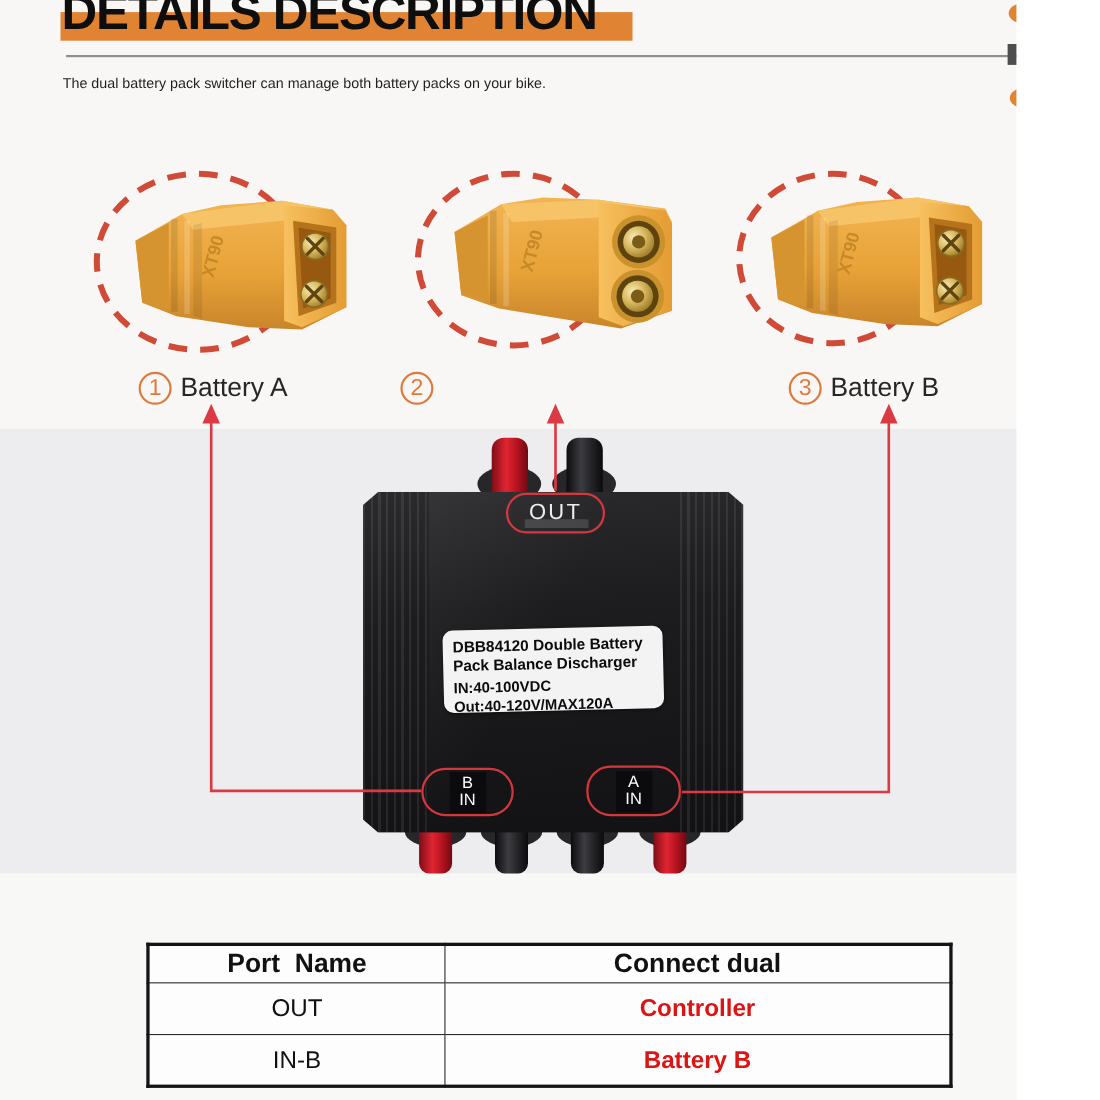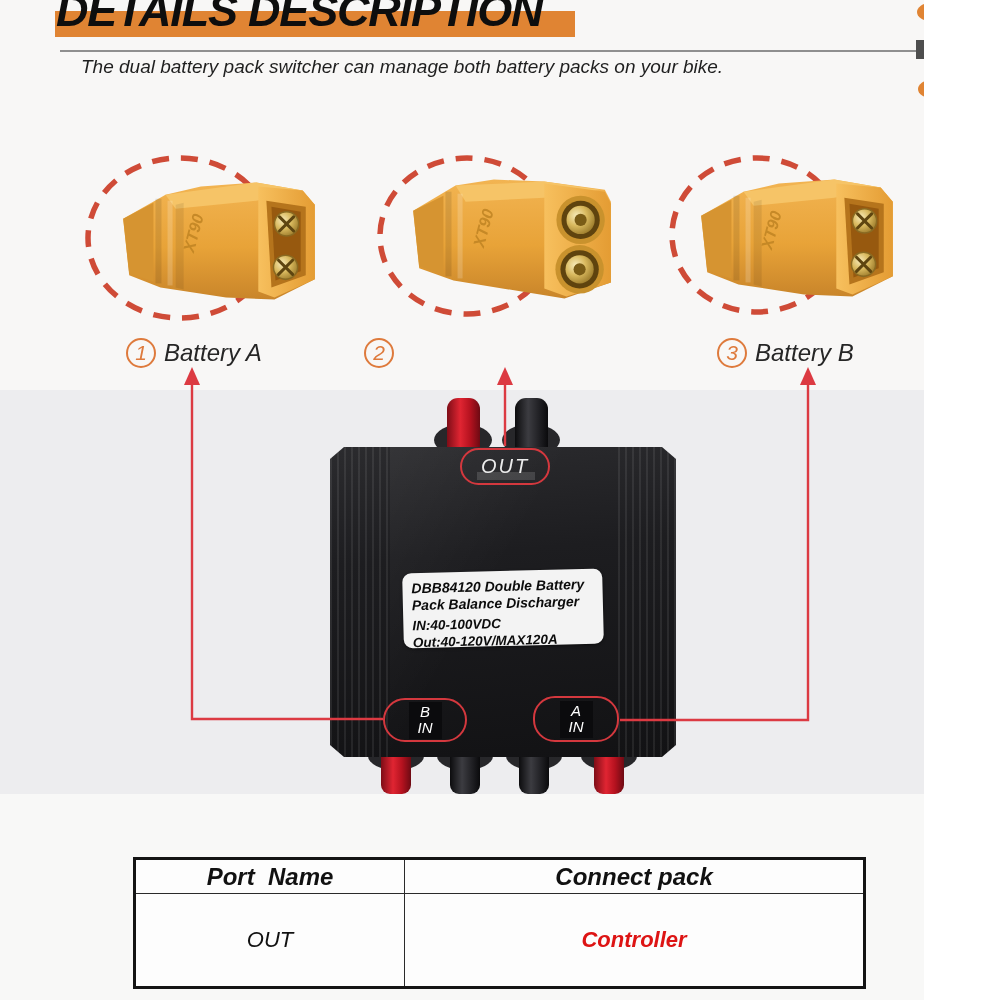--- a/index.html
+++ b/index.html
@@ -5,36 +5,36 @@
   :root{
     --accent-orange:#E08433; --divider-gray:#8F8F8F; --square-gray:#4E4E4E;
     --title-black:#0E0E0E; --dashed-circle-red:#CF4B37; --pointer-line-red:#DC3A42;
     --port-outline-red:#D4383E; --table-value-red:#DD1414; --connector-yellow:#E8A338;
     --device-body-black:#1B1B1D; --section-gray-bg:#EDEDEF; --page-bg:#F8F7F6;
     --label-number-orange:#DE7A3C;
   }
   *{margin:0;padding:0;box-sizing:border-box;}
   html,body{background:#fff;}
   .page{position:relative;width:924px;height:1000px;overflow:hidden;
-        background:var(--page-bg);font-family:"Liberation Sans",sans-serif;font-style:italic;}
+        background:var(--page-bg);font-family:"Liberation Sans",sans-serif;}
 
   
   .gray-band{position:absolute;left:0;top:390px;width:1000px;height:404px;background:var(--section-gray-bg);}
   .bottom-band{position:absolute;left:0;top:794px;width:1000px;height:206px;background:#F8F8F7;}
 
   
   .title-bar{position:absolute;left:55px;top:11px;width:520px;height:26px;background:var(--accent-orange);z-index:1;}
   .page-title{position:absolute;left:56px;top:-12px;z-index:2;font-size:45px;font-weight:800;
               letter-spacing:-1.2px;color:var(--title-black);white-space:nowrap;line-height:1;}
   .rule{position:absolute;left:60px;top:50px;width:870px;height:2px;background:var(--divider-gray);z-index:1;}
   .rule-cap{position:absolute;left:916px;top:40px;width:26px;height:19px;background:var(--square-gray);z-index:2;}
   .dot{position:absolute;width:26px;height:18px;border-radius:50%;background:var(--accent-orange);}
   .dot-1{left:917px;top:3px;}
   .dot-2{left:918px;top:80px;}
-  .subtitle{position:absolute;left:57px;top:56px;font-size:19px;color:#1F1F1F;z-index:2;margin-left:24px;}
+  .subtitle{position:absolute;left:57px;top:68px;font-size:13px;color:#1F1F1F;z-index:2;}
 
   
   .under-overlay{position:absolute;left:0;top:0;width:1000px;height:1000px;z-index:1;pointer-events:none;}
   .conn-svg{position:absolute;z-index:2;}
   .conn-1{left:105px;top:160px;width:232px;height:152px;}
   .conn-2{left:393px;top:155px;width:232px;height:152px;}
   .conn-3{left:683px;top:157px;width:232px;height:152px;}
 
   .conn-label{position:absolute;top:338px;display:flex;align-items:center;gap:8px;z-index:3;}
   .lbl-1{left:126px;} .lbl-2{left:364px;} .lbl-3{left:717px;}
@@ -265,24 +265,28 @@
   </svg>
 
   <table class="port-table">
     <colgroup>
         <col class="c1">
         <col class="c2">
       </colgroup>
     <thead>
       <tr>
         <th>Port  Name</th>
-        <th>Connect pack</th>
+        <th>Connect dual</th>
       </tr>
     </thead>
     <tbody>
       <tr>
         <td class="port">OUT</td>
         <td class="conn-with">Controller</td>
       </tr>
+      <tr>
+        <td class="port">IN-B</td>
+        <td class="conn-with">Battery B</td>
+      </tr>
     </tbody>
   </table>
 
 </div>
 
 </body></html>

